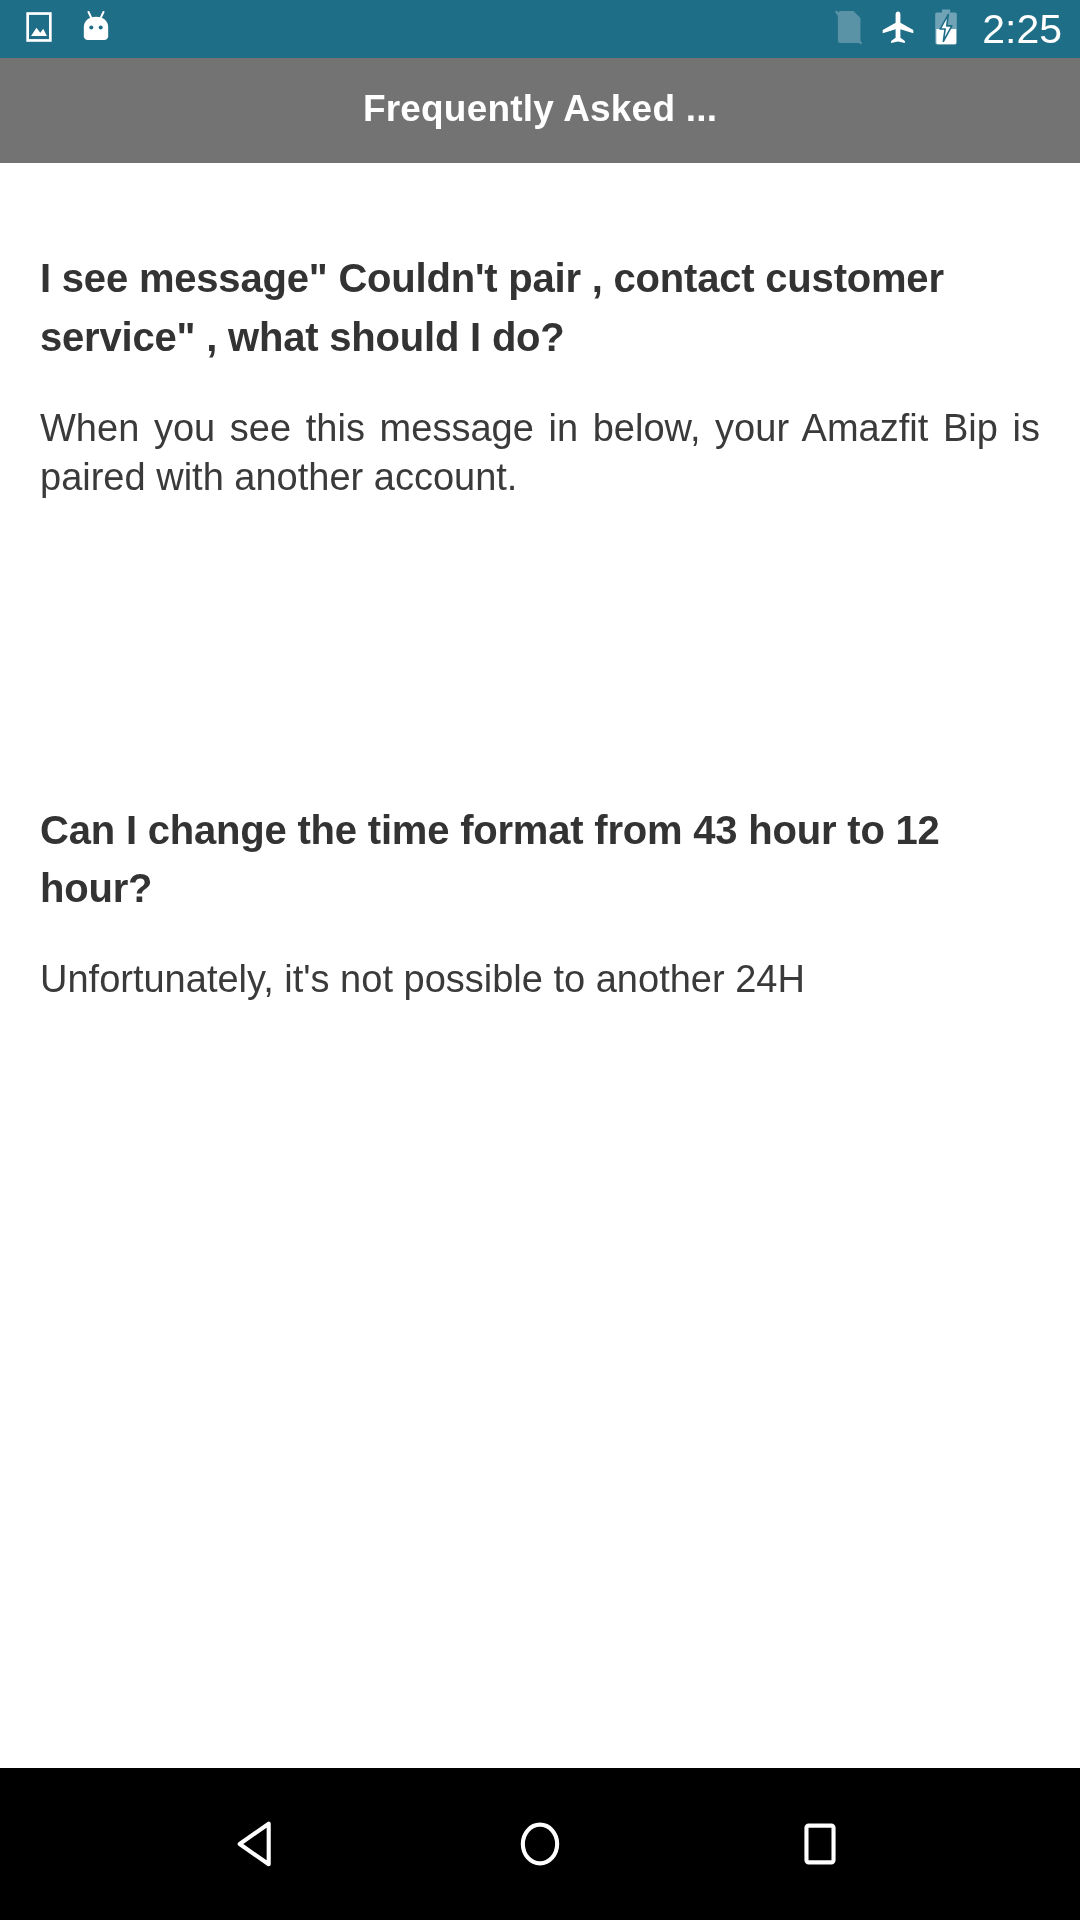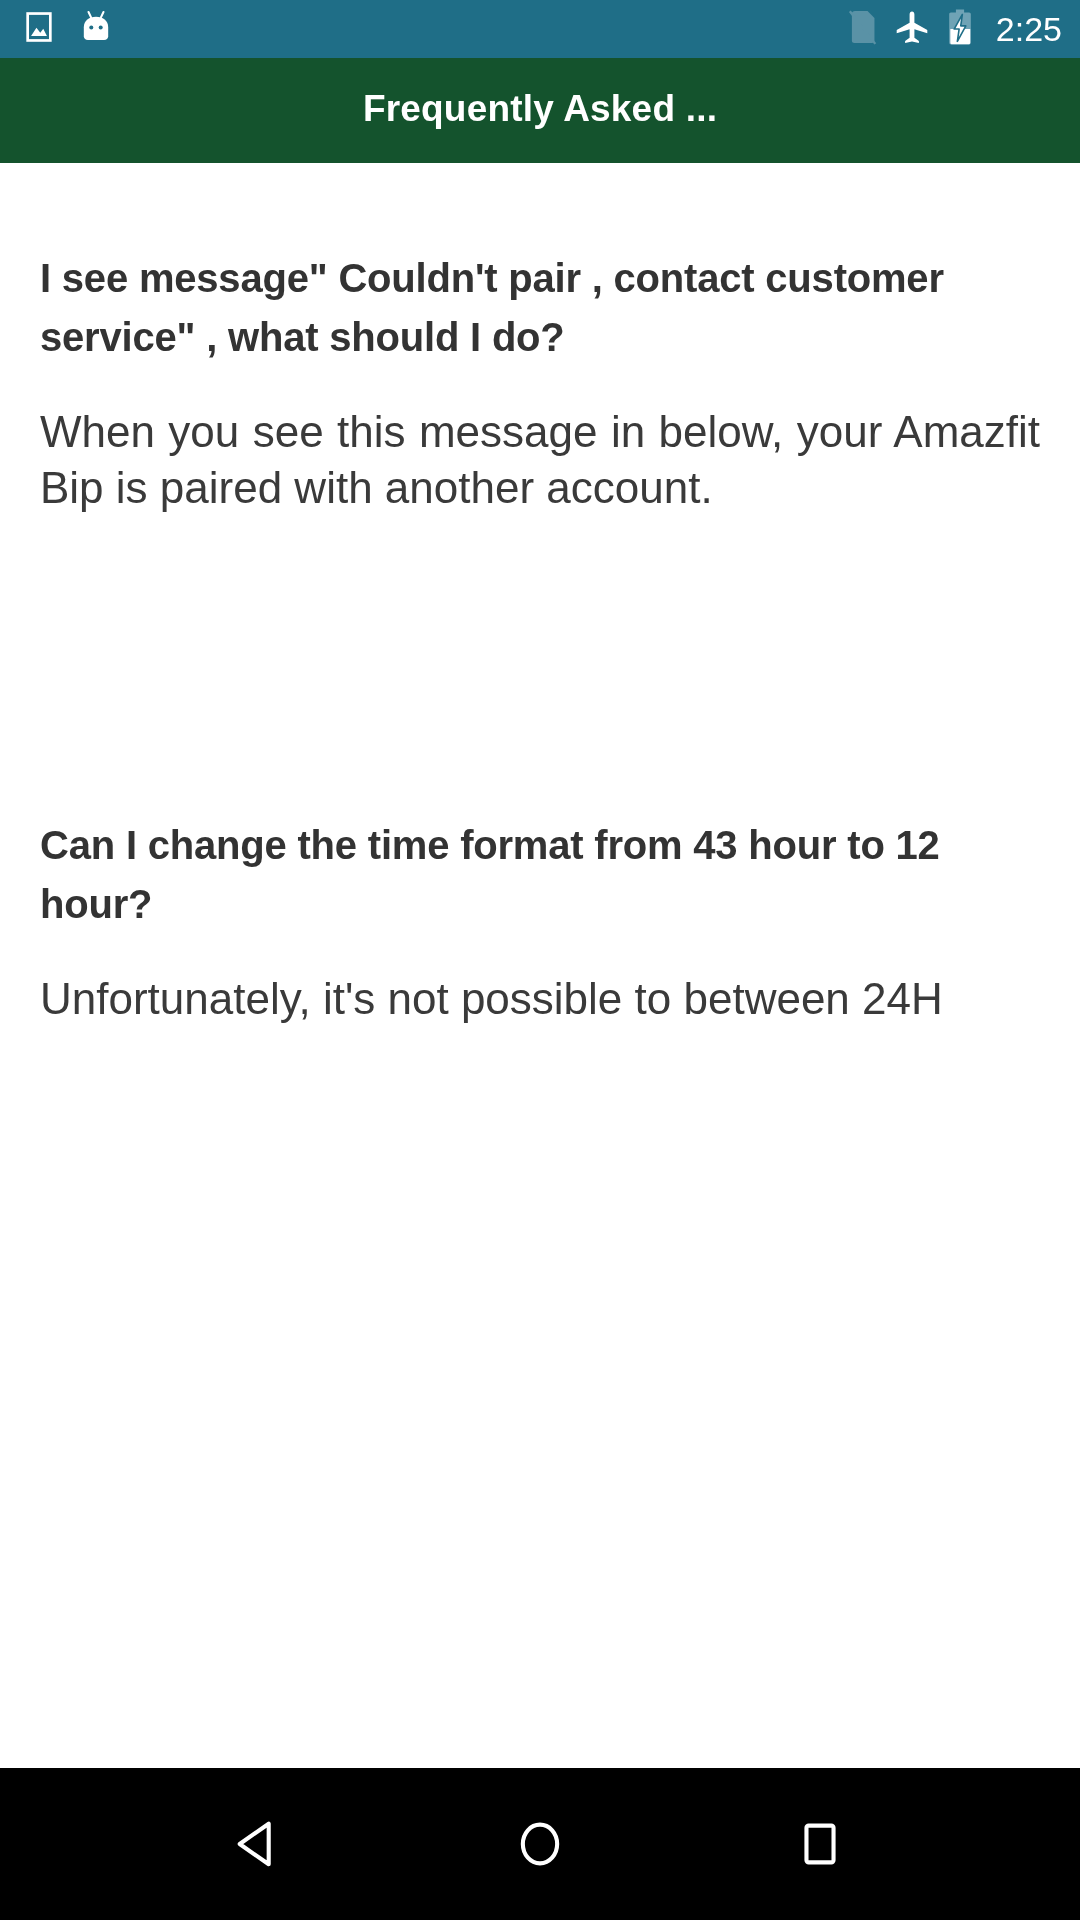--- a/index.html
+++ b/index.html
@@ -36,33 +36,33 @@
     align-items: center;
     gap: 22px;
   }
   .status-right {
     margin-left: auto;
     display: flex;
     align-items: center;
     gap: 16px;
   }
   .status-clock {
-    font-size: 34px;
+    font-size: 41px;
     font-weight: 500;
     letter-spacing: 0px;
     color: #ffffff;
     margin-left: 6px;
     line-height: 1;
   }
   .sicon { display: block; }
 
   
   .app-bar {
     flex: 0 0 105px;
-    background: #14532d;
+    background: #737373;
     display: flex;
     align-items: center;
     justify-content: center;
     padding-bottom: 4px;
   }
   .app-bar-title {
     color: #ffffff;
     font-size: 37px;
     font-weight: bold;
     letter-spacing: 0.2px;
@@ -83,21 +83,21 @@
     font-size: 40px;
     font-weight: bold;
     color: #333333;
     line-height: 1.47;
     letter-spacing: -0.2px;
     margin: 0;
     text-align: left;
   }
 
   p.a {
-    font-size: 44px;
+    font-size: 38px;
     font-weight: normal;
     color: #3a3a3a;
     line-height: 1.29;
     text-align: justify;
     text-justify: inter-word;
     margin: 0;
   }
   p.a.left { text-align: left; }
 
   .gap-after-heading { height: 37px; }
@@ -182,21 +182,21 @@
     <div class="gap-image"></div>
 
     <div class="gap-para"></div>
 
     <div class="gap-after-heading"></div>
 
     <div class="gap-para"></div>
 
     <h2 class="q">Can I change the time format from 43 hour to 12 hour?</h2>
     <div class="gap-after-heading"></div>
-    <p class="a left">Unfortunately, it's not possible to between 24H</p>
+    <p class="a left">Unfortunately, it's not possible to another 24H</p>
 
   </div>
 
   <div class="nav-bar">
     <div class="nav-btn">
       <svg width="58" height="58" viewBox="0 0 24 24">
         <path d="M15.6 3.6 L15.6 20.4 L3.6 12 Z" fill="none" stroke="#ffffff" stroke-width="1.7" stroke-linejoin="round"></path>
       </svg>
     </div>
     <div class="nav-btn">

